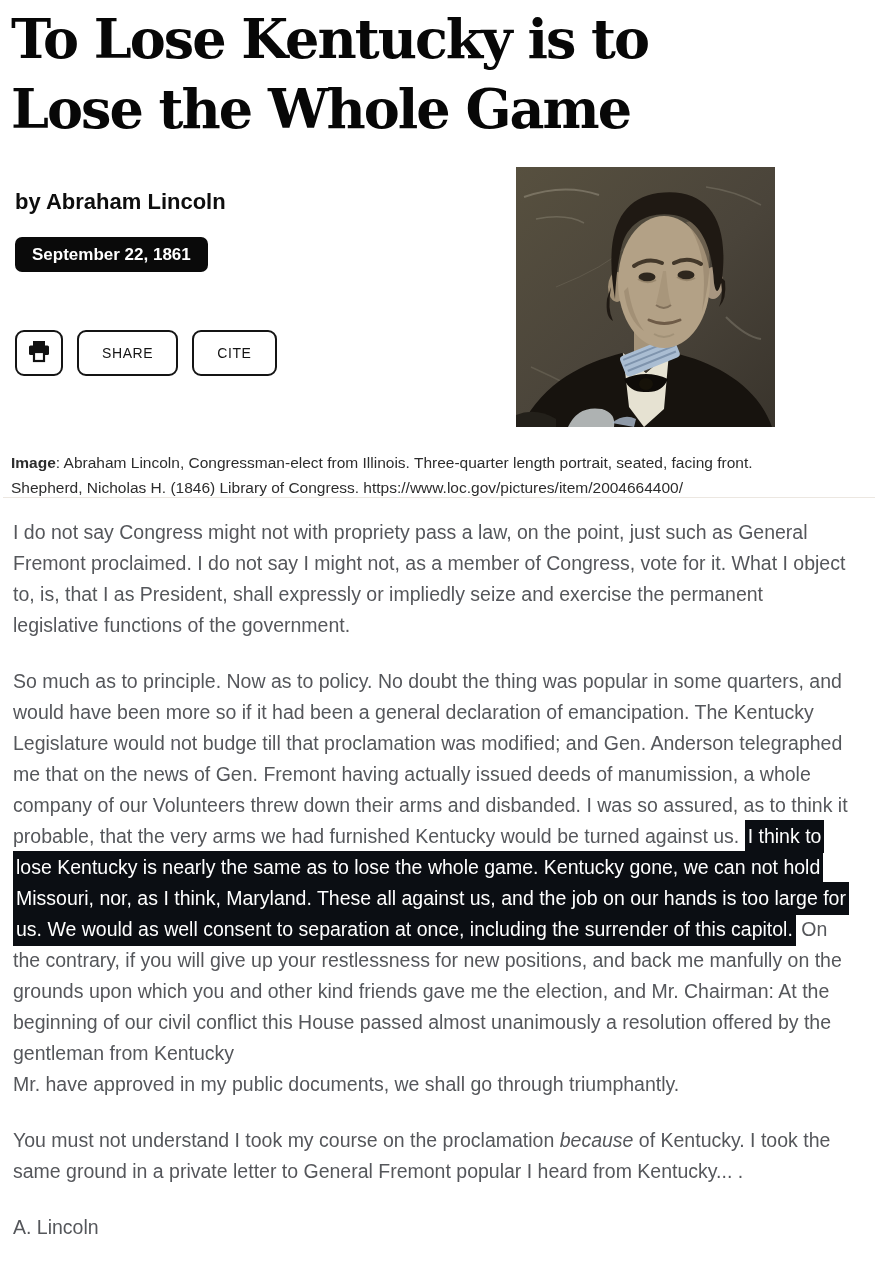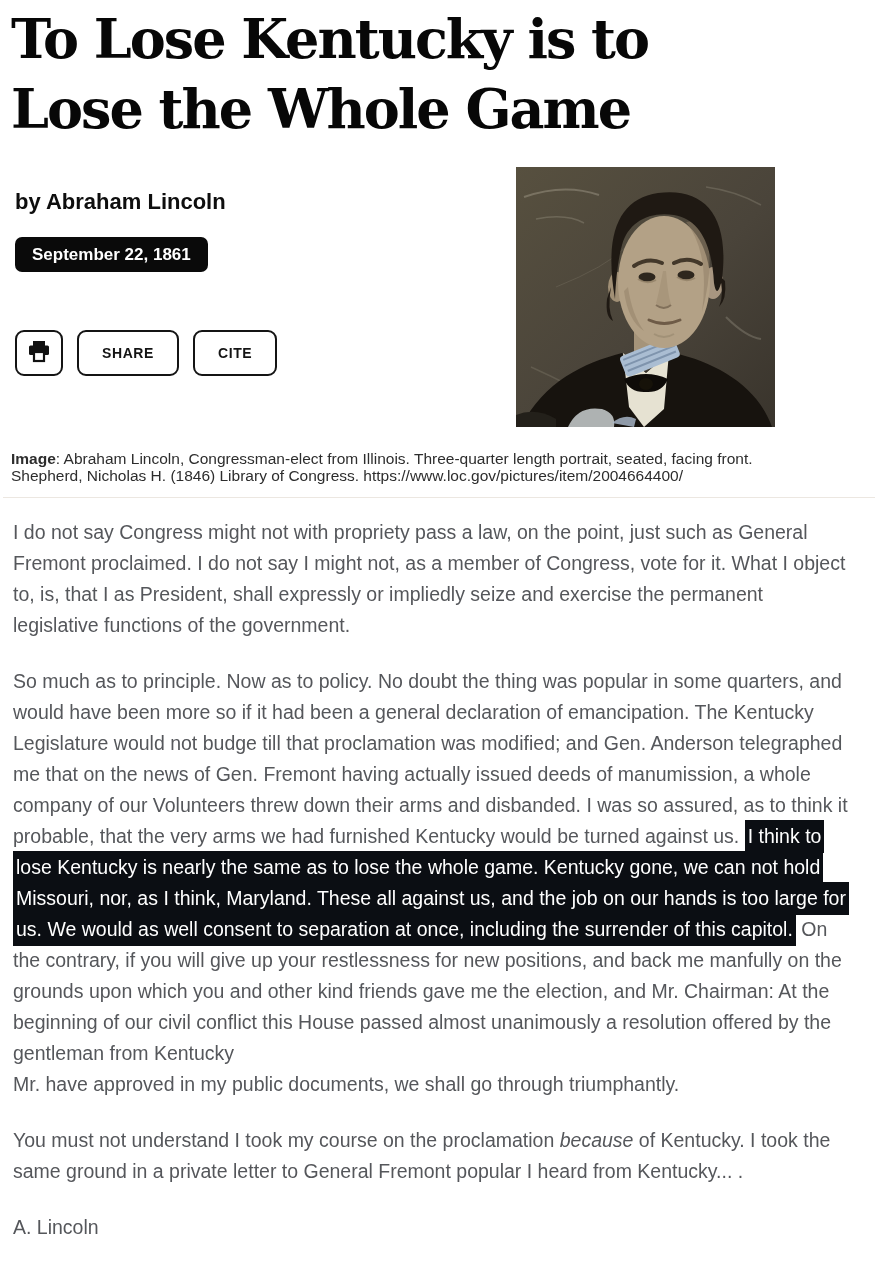--- a/index.html
+++ b/index.html
@@ -9,28 +9,28 @@
   
   .title{position:absolute;top:4px;left:8px;margin:0;
          font-family:"DejaVu Serif","Liberation Serif",serif;
          font-weight:700;font-size:54px;line-height:70px;letter-spacing:-2px;color:#070707;}
   .title span{display:block;}
   .byline{position:absolute;top:189px;left:12px;font-size:22px;font-weight:700;color:#0e0e0e;}
   .date-badge{position:absolute;top:237px;left:12px;background:#0a0a0a;color:#fff;
               font-weight:700;font-size:17px;line-height:1;padding:9px 17px;border-radius:7px;}
   .actions{position:absolute;top:330px;left:12px;display:flex;gap:14px;align-items:center;}
   .btn{background:#fff;border:2px solid #141414;border-radius:9px;height:46px;
-       font-family:"Liberation Sans",sans-serif;font-weight:700;font-size:14px;
+       font-family:"Liberation Sans",sans-serif;font-weight:400;font-size:14px;
        letter-spacing:.6px;color:#141414;padding:0 23px;cursor:pointer;}
   .btn-icon{width:48px;padding:0;display:flex;align-items:center;justify-content:center;}
 
   .portrait{position:absolute;top:167px;left:513px;width:259px;height:260px;}
   .portrait svg{display:block;}
 
-  .caption{position:absolute;top:450px;left:8px;width:802px;font-size:15.5px;line-height:17px;color:#2d2d2d;}
+  .caption{position:absolute;top:450px;left:8px;width:802px;font-size:15.5px;line-height:25px;color:#2d2d2d;}
   .caption strong{font-weight:700;}
   .divider{position:absolute;top:497px;left:0;width:878px;border:none;border-top:1px solid #ece7e1;margin:0;}
 
   
   .bodytext{position:absolute;top:517px;left:10px;width:854px;
             font-size:19.5px;line-height:31px;color:#55575b;}
   .bodytext p{margin:0 16px 25px 0;}
   .hl{background:#0b0e13;color:#ffffff;padding:5px 3px 6px 3px;
       -webkit-box-decoration-break:clone;box-decoration-break:clone;}
   .signature{margin-top:17px;}

